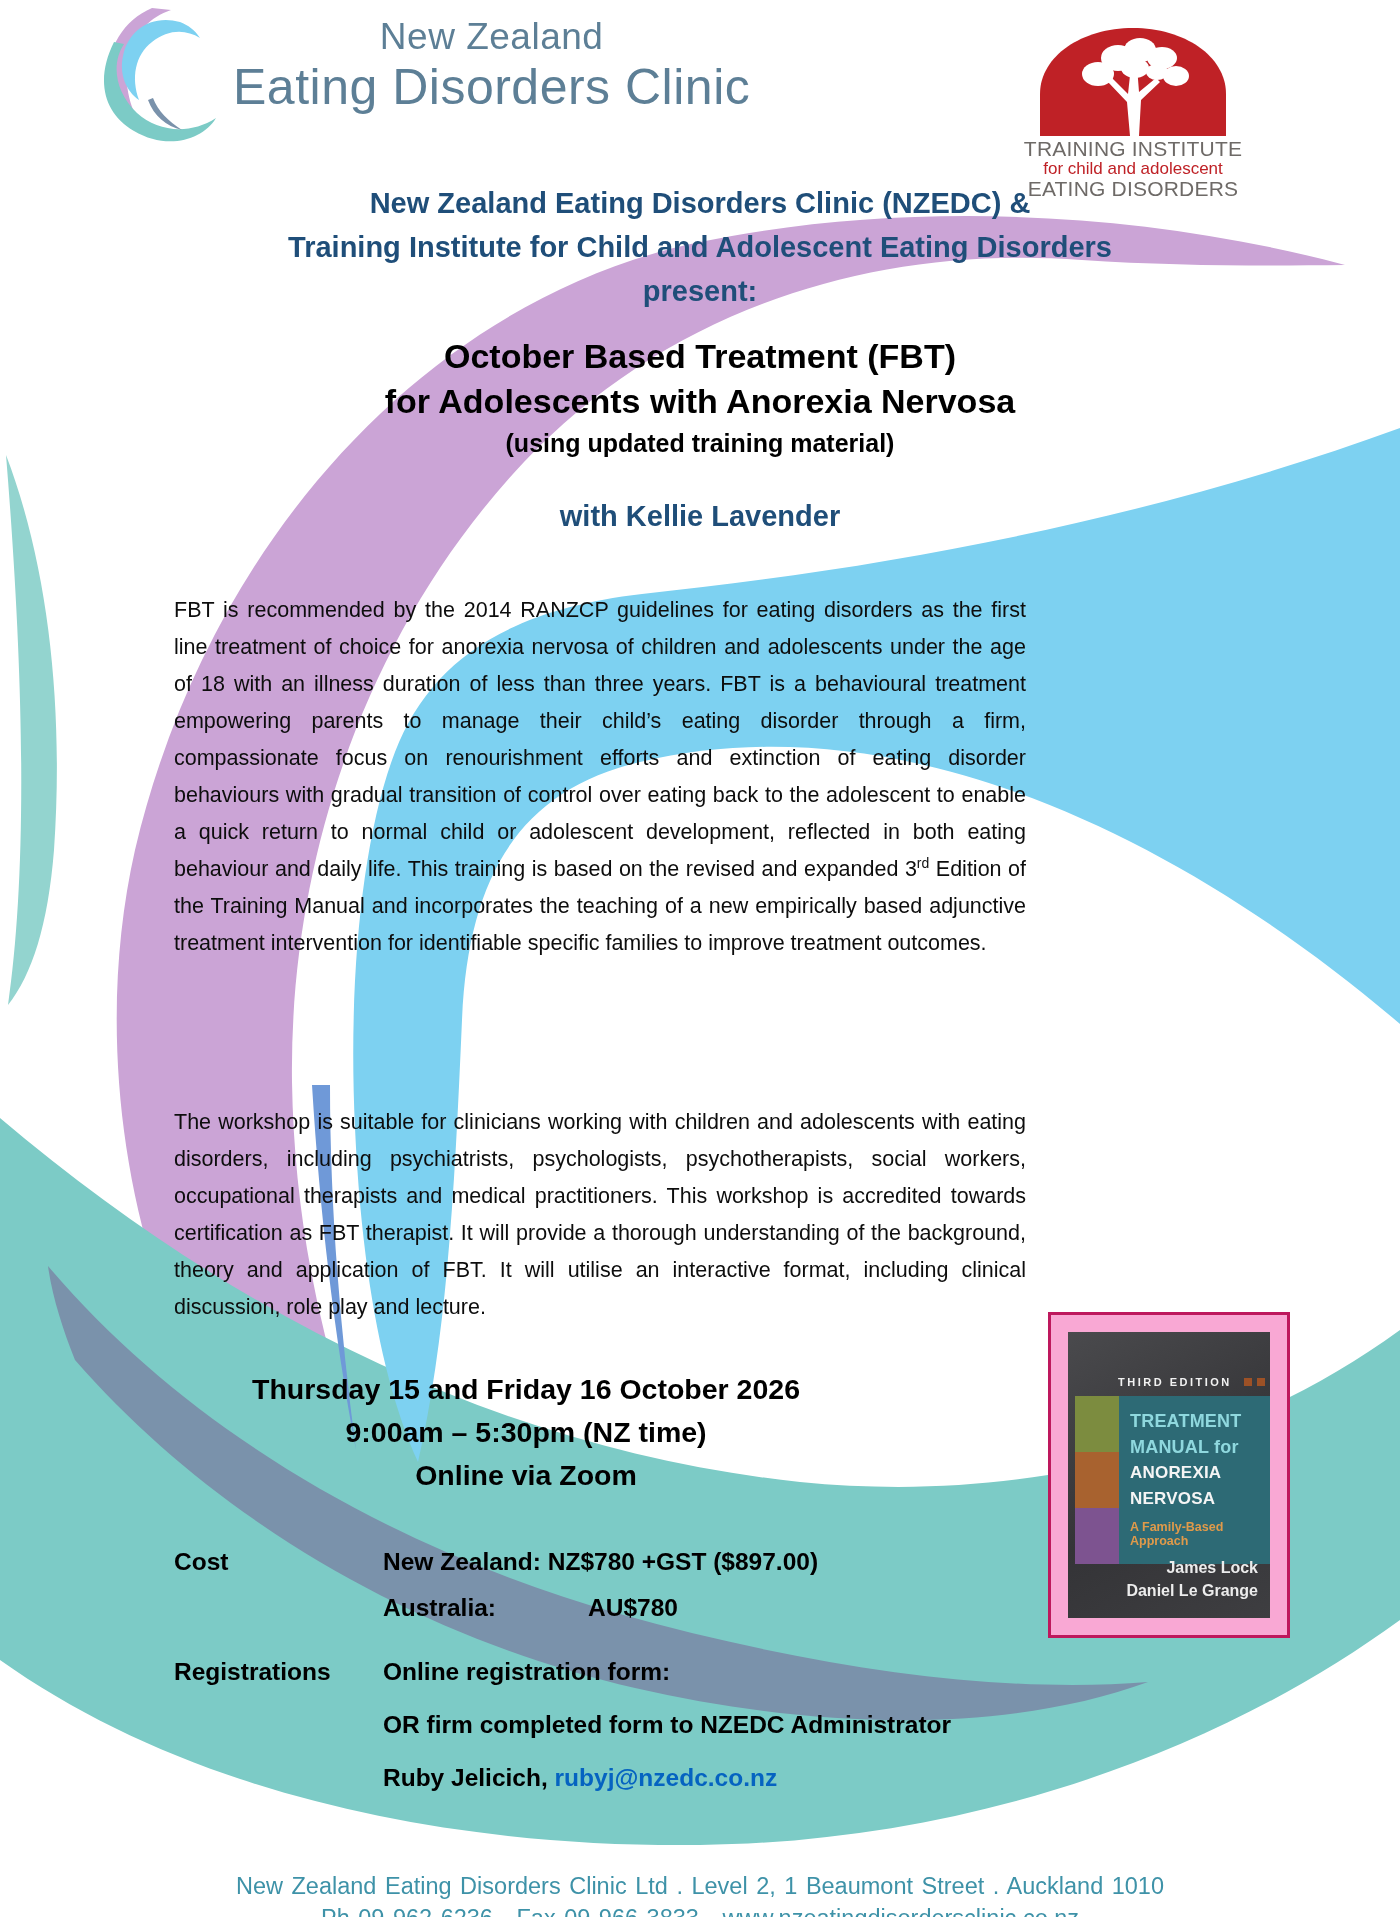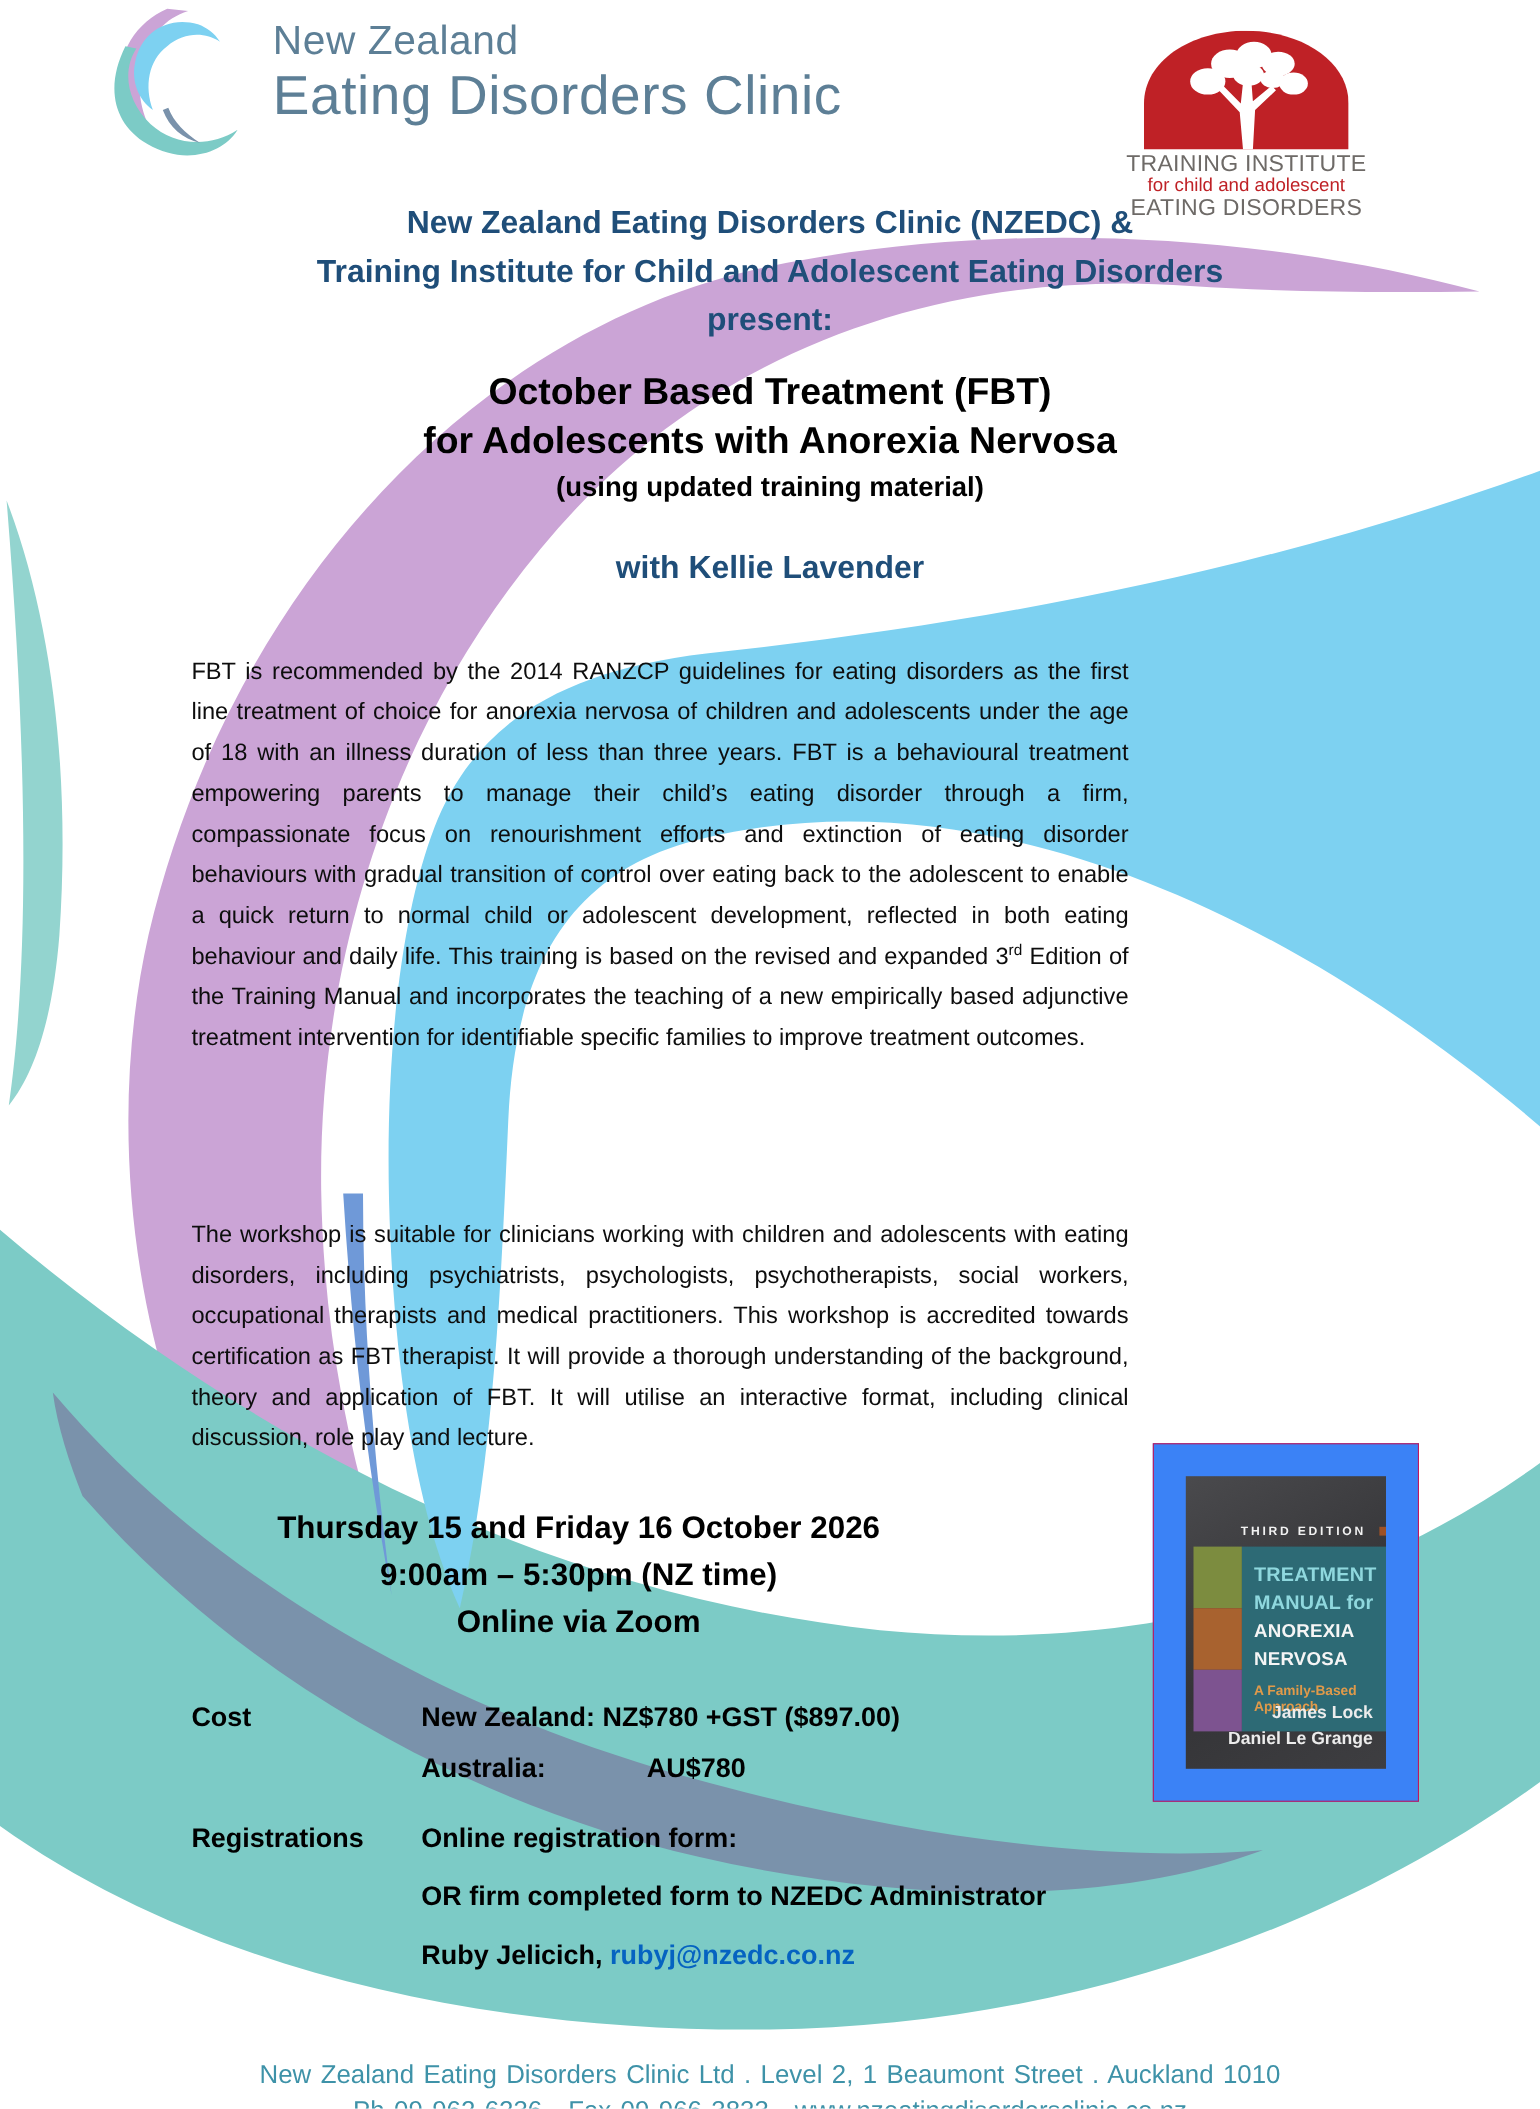--- a/index.html
+++ b/index.html
@@ -7,21 +7,21 @@
     position:relative;width:1400px;height:1917px;margin:0 auto;
     background:#ffffff;overflow:hidden;
     font-family:"Liberation Sans",sans-serif;color:#111;
   }
   .bg-svg{position:absolute;left:0;top:0;width:1400px;height:1917px;z-index:0;}
   .layer{position:absolute;z-index:1;}
 
   
   .nzedc-logo{left:92px;top:4px;display:flex;align-items:flex-start;}
   .nzedc-mark{width:140px;height:140px;}
-  .nzedc-text{margin-left:16px;margin-top:14px;color:var(--logo_text);line-height:1.05;}
+  .nzedc-text{margin-left:1px;margin-top:14px;color:var(--logo_text);line-height:1.05;text-align:center;}
   .nzedc-text .l1{font-size:37px;font-weight:400;letter-spacing:0.5px;}
   .nzedc-text .l2{font-size:50px;font-weight:400;letter-spacing:0.5px;margin-top:4px;}
 
   
   .training-logo{left:1008px;top:8px;width:250px;text-align:center;}
   .training-arch{position:relative;width:186px;height:108px;margin:20px auto 2px auto;}
   .training-lines{line-height:1.0;}
   .training-lines .t1{font-size:21px;color:var(--training_gray);letter-spacing:0.2px;}
   .training-lines .t2{font-size:17px;color:var(--training_red);margin-top:1px;}
   .training-lines .t3{font-size:21px;color:var(--training_gray);margin-top:1px;letter-spacing:0.2px;}
@@ -50,22 +50,22 @@
   .cost-label{top:1548px;}
   .cost-values{left:383px;top:1548px;font-weight:bold;font-size:24.5px;color:#000;}
   .cost-line2{position:relative;margin-top:18px;}
   .cost-line2 .au-val{position:absolute;left:205px;top:0;}
   .reg-label{top:1658px;}
   .reg-values{left:383px;top:1658px;font-weight:bold;font-size:24.5px;color:#000;}
   .reg-values .rline{margin-bottom:25px;}
   .email-link{color:var(--link_blue);cursor:pointer;}
 
   
-  .book{left:1048px;top:1312px;width:242px;height:326px;background:#3b82f6;
-    border:1px solid #be185d;box-sizing:border-box;padding:29px;}
+  .book{left:1048px;top:1312px;width:242px;height:326px;background:#f9a8d4;
+    border:3px solid #be185d;box-sizing:border-box;padding:17px;}
   .cover{position:relative;width:100%;height:100%;
     background:linear-gradient(150deg,#4a4a4d 0%,#343437 55%,#3e3e41 100%);overflow:hidden;}
   .edition-row{position:absolute;left:50px;top:44px;display:flex;align-items:center;}
   .edition-text{color:#f2f2f2;font-size:11px;font-weight:bold;letter-spacing:2.5px;white-space:nowrap;}
   .edition-squares{display:flex;margin-left:7px;}
   .edition-squares i{width:8px;height:8px;background:var(--square_brown);margin-left:5px;display:block;}
   .color-col{position:absolute;left:7px;top:64px;width:44px;}
   .color-col .blk{width:100%;height:56px;}
   .blk-green{background:var(--book_green);}
   .blk-orange{background:var(--book_block_orange);}

